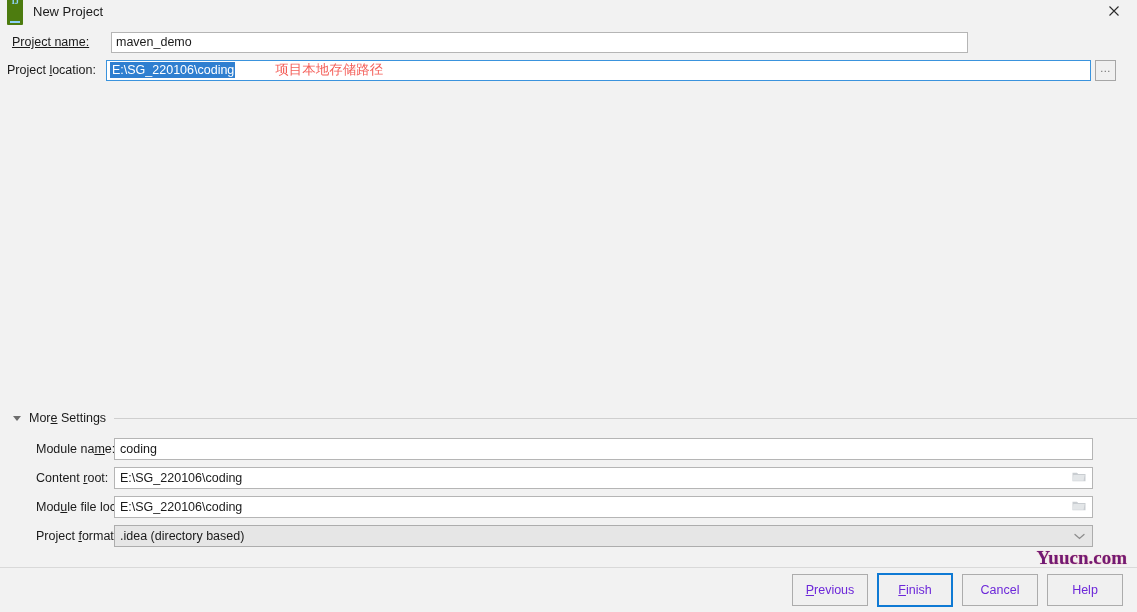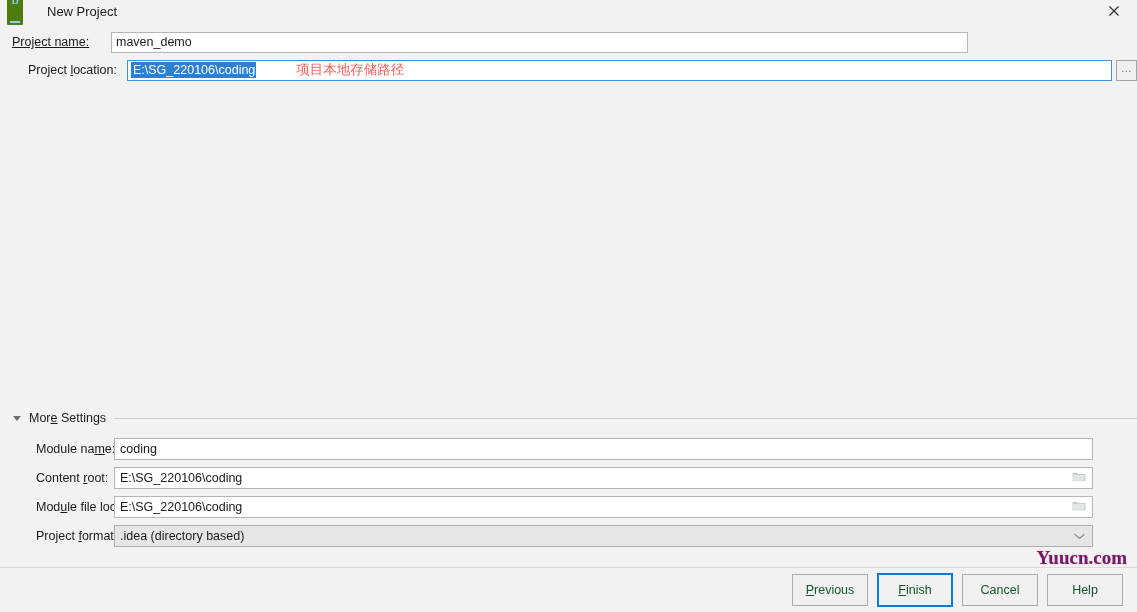--- a/index.html
+++ b/index.html
@@ -48,21 +48,21 @@
   .ij-logo::after {
     content: "";
     position: absolute;
     bottom: 2.5px;
     left: 3px;
     right: 3px;
     height: 1.5px;
     background: #8fd2f7;
   }
   .title-text {
-    margin-left: 24px;
+    margin-left: 10px;
     font-size: 13px;
     color: #1a1a1a;
   }
   .close-btn {
     position: absolute;
     right: 0;
     top: 0;
     width: 46px;
     height: 22px;
     display: flex;
@@ -83,21 +83,21 @@
   }
   .lbl {
     font-size: 12.5px;
     color: #1a1a1a;
     text-align: left;
     white-space: nowrap;
   }
   .lbl u { text-decoration: underline; }
 
   .row-name .lbl { width: 99px; padding-left: 12px; text-decoration: underline; }
-  .row-loc  .lbl { width: 99px; padding-left: 28px; }
+  .row-loc  .lbl { width: 99px; padding-left: 7px; }
 
   .tfield {
     height: 21px;
     box-sizing: border-box;
     background: #ffffff;
     border: 1px solid #b5b5b5;
     display: flex;
     align-items: center;
     padding: 0 4px;
     font-size: 12.5px;
@@ -250,21 +250,21 @@
     padding-right: 14px;
     box-sizing: border-box;
   }
   .btn {
     height: 24px;
     min-width: 76px;
     box-sizing: border-box;
     background: #f0f0f0;
     border: 1px solid #acacac;
     font-size: 12.5px;
-    color: #14532d;
+    color: #6d28d9;
     display: flex;
     align-items: center;
     justify-content: center;
     margin-left: 9px;
     padding: 15px 8px;
   }
   .btn u { text-decoration: underline; }
   .btn.default {
     border: 2px solid #0f7ad4;
     background: #f0f0f0;

